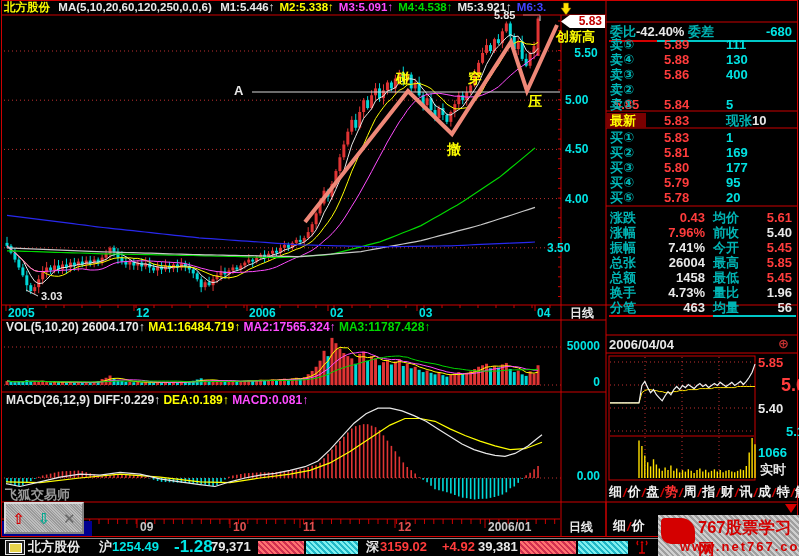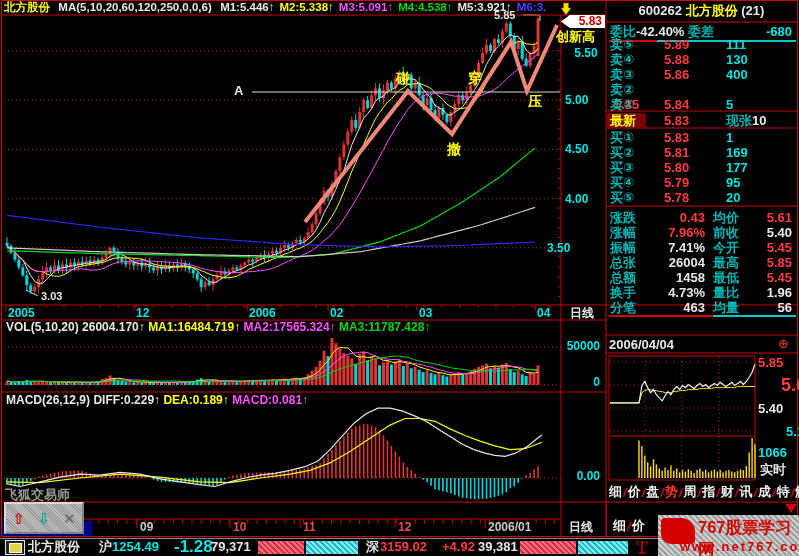--- a/index.html
+++ b/index.html
@@ -889,25 +889,20 @@
   <div class="t" style="left:6px;top:394px;">
     <span class="c-wht">MACD(26,12,9)</span>
     <span class="c-wht"><span>DIFF:0.229</span>↑</span>
     <span class="c-yel"><span>DEA:0.189</span>↑</span>
     <span class="c-mag"><span>MACD:0.081</span>↑</span>
   </div>
   <div class="t c-cyn" style="left:560px;top:470px;width:40px;text-align:right;">0.00</div>
   <div class="t c-gry" style="left:5px;top:488px;font-size:13px;">飞狐交易师</div>
 
   <div class="ab" id="panel" style="left:606px;top:0;width:191px;height:502px;">
-    <div class="t" style="left:0;top:4px;width:191px;text-align:center;font-size:13px;">
-      <span class="c-wht">600262</span>
-      <span class="c-yel">北方股份</span>
-      <span class="c-wht">(21)</span>
-    </div>
     <div class="t" style="left:4px;top:25px;font-size:13px;">
       <span class="c-teal">委比</span><span class="c-wht">-42.40%</span>
       <span class="c-teal" style="margin-left:0;">委差</span>
     </div>
     <div class="t c-cyn" style="left:130px;top:25px;width:56px;text-align:right;font-size:13px;">-680</div>
     <div id="asks">
         <div class="prow" style="top:37px;">
   <span class="lbl">卖⑤</span>
           <span class="prc c-red">5.89</span>
           <span class="vol">111</span>

